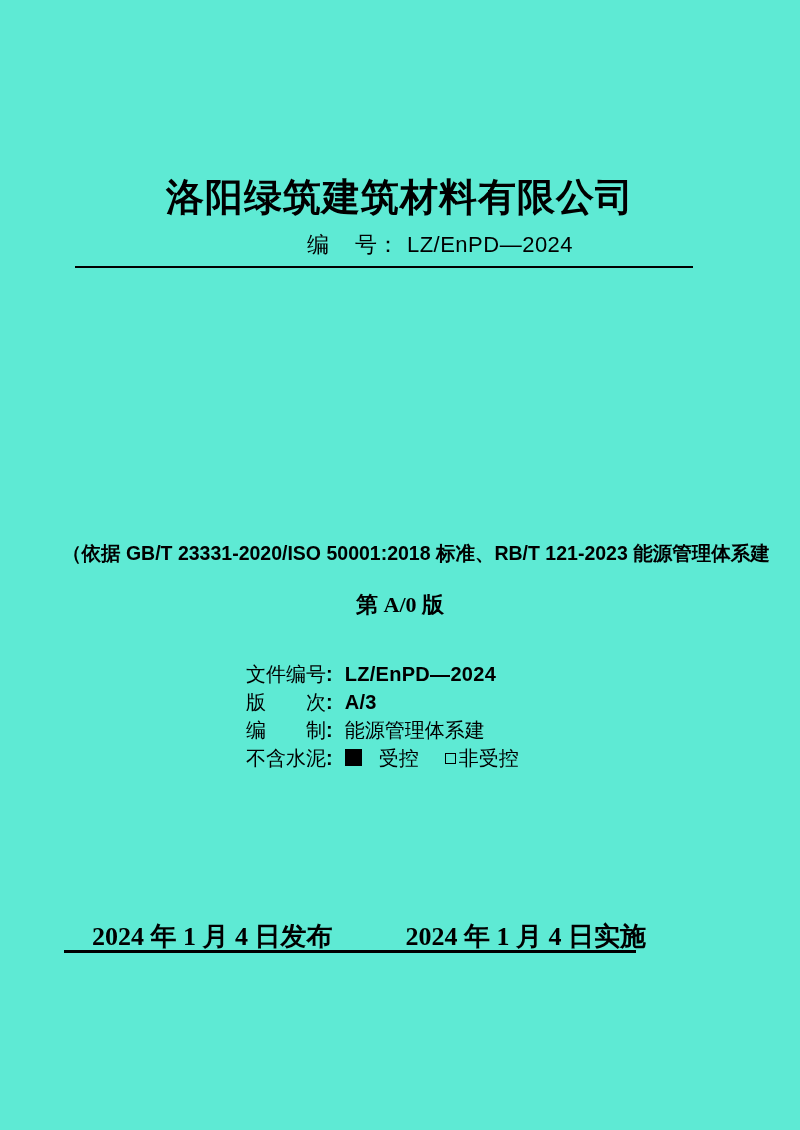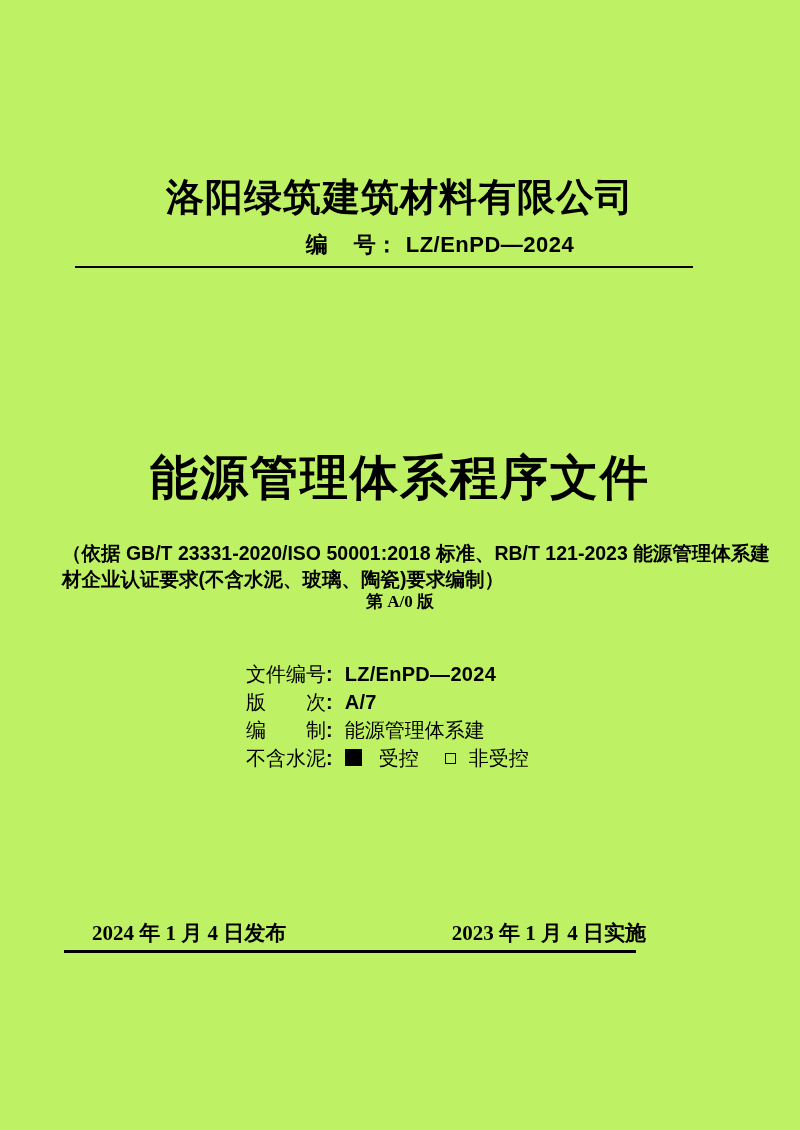--- a/index.html
+++ b/index.html
@@ -10,42 +10,42 @@
   html,body{background:#ffffff;}
   body{
     font-family:"Liberation Sans", sans-serif;
     color:var(--ink);
   }
   .page{
     position:relative;
     width:800px;
     height:1130px;
     margin:0 auto;
-    background:#bef264;
+    background:#5eead4;
     overflow:hidden;
   }
 
   
   .company{
     position:absolute;
     top:172px; left:0; width:100%;
     text-align:center;
     font-family:"Liberation Sans", sans-serif;
     font-weight:900;
     font-size:38px;
     letter-spacing:1px;
     color:var(--ink);
     white-space:nowrap;
   }
   .docno-row{
     position:absolute;
     top:230px; left:0; width:100%;
     text-align:center;
     font-size:22px;
-    font-weight:700;
+    font-weight:400;
     white-space:nowrap;
   }
   .docno-inner{position:relative; left:40px;}
   .docno-label{
     display:inline-block;
     width:70px;
     text-align:justify;
     text-align-last:justify;
     vertical-align:bottom;
   }
@@ -72,21 +72,21 @@
     font-size:19.5px;
     line-height:26px;
     white-space:nowrap;
   }
   .edition{
     position:absolute;
     top:590px; left:0; width:100%;
     text-align:center;
     font-family:"Liberation Serif", serif;
     font-weight:700;
-    font-size:17px;
+    font-size:22px;
   }
 
   
   .info-block{
     position:absolute;
     top:660px; left:246px;
     font-size:20px;
     line-height:28px;
   }
   .info-row{height:28px; white-space:nowrap;}
@@ -110,81 +110,79 @@
     vertical-align:-1px;
   }
   .sq-empty{
     display:inline-block;
     width:11px; height:11px;
     border:1.5px solid var(--ink);
     margin-left:26px; margin-right:1px;
     vertical-align:1px;
   }
   .opt{margin-left:17px;}
-  .opt2{margin-left:12px;}
+  .opt2{margin-left:2px;}
 
   
   .dates-row{
     position:absolute;
     top:919px; left:92px; width:554px;
     display:flex;
     justify-content:space-between;
     font-family:"Liberation Serif", serif;
     font-weight:700;
-    font-size:21px;
+    font-size:26px;
     white-space:nowrap;
   }
   .bottom-rule{left:64px; top:950px; width:572px; height:3px;}
 </style>
 </head>
 <body>
 
 <div class="page">
 
   <div class="company">洛阳绿筑建筑材料有限公司</div>
 
   <div class="docno-row">
     <span class="docno-inner">
       <span class="docno-label">编号</span><span>：</span><span class="docno-value">LZ/EnPD—2024</span>
     </span>
   </div>
 
   <div class="rule top-rule"></div>
 
-  <div class="doc-title">能源管理体系程序文件</div>
 
   <div class="basis-note">
     <div>（依据 GB/T 23331-2020/ISO 50001:2018 标准、RB/T 121-2023 能源管理体系建</div>
-    <div>材企业认证要求(不含水泥、玻璃、陶瓷)要求编制）</div>
   </div>
 
   <div class="edition">第 A/0 版</div>
 
   <div class="info-block">
 
     <div class="info-row">
       <span class="ilabel">文件编号</span><span class="icolon">:</span><span class="ivalue bold">LZ/EnPD—2024</span>
     </div>
 
     <div class="info-row">
-      <span class="ilabel">版次</span><span class="icolon">:</span><span class="ivalue bold">A/7</span>
+      <span class="ilabel">版次</span><span class="icolon">:</span><span class="ivalue bold">A/3</span>
     </div>
 
     <div class="info-row">
       <span class="ilabel">编制</span><span class="icolon">:</span><span class="ivalue">能源管理体系建</span>
     </div>
 
 
 
     <div class="info-row">
       <span class="ilabel">不含水泥</span><span class="icolon">:</span><span class="sq-filled"></span><span class="opt">受控</span><span class="sq-empty"></span><span class="opt2">非受控</span>
     </div>
 
   </div>
 
   <div class="dates-row">
     <span>2024 年 1 月 4 日发布</span>
-    <span>2023 年 1 月 4 日实施</span>
+    <span>2024 年 1 月 4 日实施</span>
   </div>
 
   <div class="rule bottom-rule"></div>
 
 </div>
 
 </body></html>

